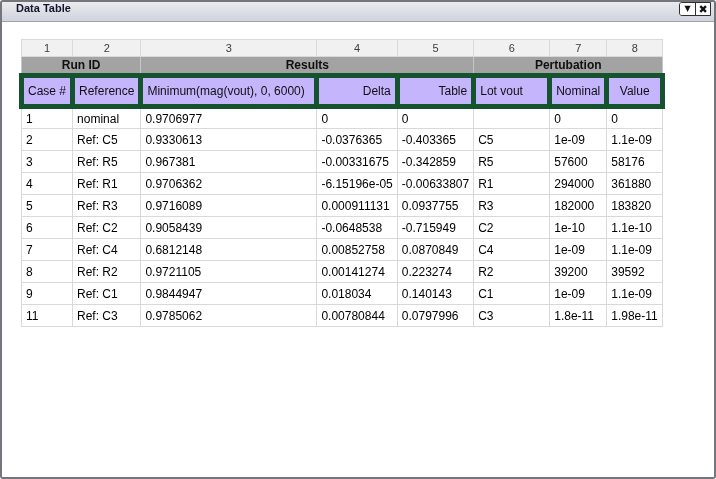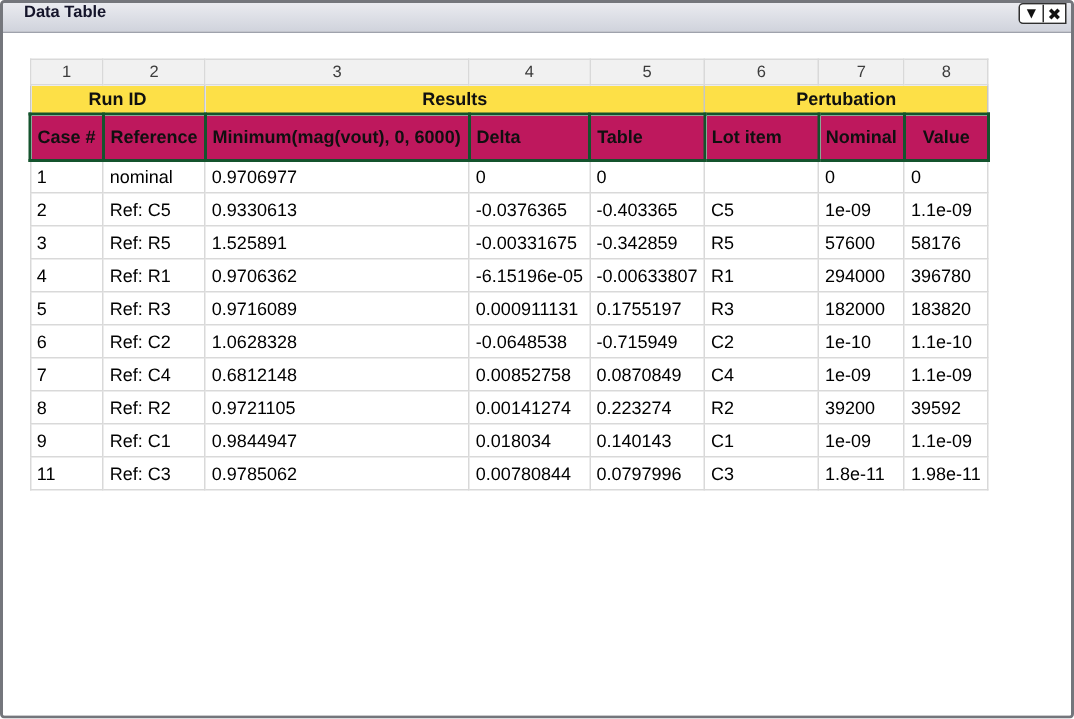--- a/index.html
+++ b/index.html
@@ -41,29 +41,29 @@
   .win-btn.close { font-size: 11px; font-weight: bold; border-left: 1px solid #2f2f2f; }
   .content { flex: 1; background: #ffffff; padding: 17px 0 0 17px; }
   table.data { border-collapse: collapse; table-layout: fixed; font-size: 12px; }
   th, td { overflow: hidden; white-space: nowrap; }
   .numhead {
     height: 17px; background: #f1f1f1; border: 1px solid #d9d9d9;
     font-weight: normal; font-size: 11px; color: #3c3c3c;
     text-align: center; padding: 0 3px;
   }
   .grouphead {
-    height: 19px; background: #fde047; border: 1px solid #c6c6c6;
+    height: 19px; background: #a3a3a3; border: 1px solid #c6c6c6;
     font-weight: bold; font-size: 12px; color: #101010; text-align: center;
   }
   .colhead {
-    height: 31px; background: #be185d; border: 2px solid #14532d;
-    font-weight: bold; font-size: 12px; color: #101010;
+    height: 31px; background: #c4b5fd; border: 5px solid #14532d;
+    font-weight: normal; font-size: 12px; color: #101010;
     text-align: left; padding: 0 4px;
   }
-  .colhead.c4, .colhead.c5 { text-align: left; }
+  .colhead.c4, .colhead.c5 { text-align: right; }
   .colhead.c7, .colhead.c8 { text-align: center; }
   tbody td {
     height: 22px; border: 1px solid #d9d9d9; padding: 0 4px;
     color: #000; background: #fff; text-align: left;
   }
 </style>
 </head>
 <body>
 
 <div class="window">
@@ -105,21 +105,21 @@
             <th class="grouphead" colspan="2">Run ID</th>
             <th class="grouphead" colspan="3">Results</th>
             <th class="grouphead" colspan="3">Pertubation</th>
           </tr>
         <tr>
             <th class="colhead c1">Case #</th>
             <th class="colhead c2">Reference</th>
             <th class="colhead c3">Minimum(mag(vout), 0, 6000)</th>
             <th class="colhead c4">Delta</th>
             <th class="colhead c5">Table</th>
-            <th class="colhead c6">Lot item</th>
+            <th class="colhead c6">Lot vout</th>
             <th class="colhead c7">Nominal</th>
             <th class="colhead c8">Value</th>
           </tr>
       </thead>
       <tbody>
           <tr>
             <td class="c1">1</td>
             <td class="c2">nominal</td>
             <td class="c3">0.9706977</td>
             <td class="c4">0</td>
@@ -134,51 +134,51 @@
             <td class="c3">0.9330613</td>
             <td class="c4">-0.0376365</td>
             <td class="c5">-0.403365</td>
             <td class="c6">C5</td>
             <td class="c7">1e-09</td>
             <td class="c8">1.1e-09</td>
           </tr>
           <tr>
             <td class="c1">3</td>
             <td class="c2">Ref: R5</td>
-            <td class="c3">1.525891</td>
+            <td class="c3">0.967381</td>
             <td class="c4">-0.00331675</td>
             <td class="c5">-0.342859</td>
             <td class="c6">R5</td>
             <td class="c7">57600</td>
             <td class="c8">58176</td>
           </tr>
           <tr>
             <td class="c1">4</td>
             <td class="c2">Ref: R1</td>
             <td class="c3">0.9706362</td>
             <td class="c4">-6.15196e-05</td>
             <td class="c5">-0.00633807</td>
             <td class="c6">R1</td>
             <td class="c7">294000</td>
-            <td class="c8">396780</td>
+            <td class="c8">361880</td>
           </tr>
           <tr>
             <td class="c1">5</td>
             <td class="c2">Ref: R3</td>
             <td class="c3">0.9716089</td>
             <td class="c4">0.000911131</td>
-            <td class="c5">0.1755197</td>
+            <td class="c5">0.0937755</td>
             <td class="c6">R3</td>
             <td class="c7">182000</td>
             <td class="c8">183820</td>
           </tr>
           <tr>
             <td class="c1">6</td>
             <td class="c2">Ref: C2</td>
-            <td class="c3">1.0628328</td>
+            <td class="c3">0.9058439</td>
             <td class="c4">-0.0648538</td>
             <td class="c5">-0.715949</td>
             <td class="c6">C2</td>
             <td class="c7">1e-10</td>
             <td class="c8">1.1e-10</td>
           </tr>
           <tr>
             <td class="c1">7</td>
             <td class="c2">Ref: C4</td>
             <td class="c3">0.6812148</td>

